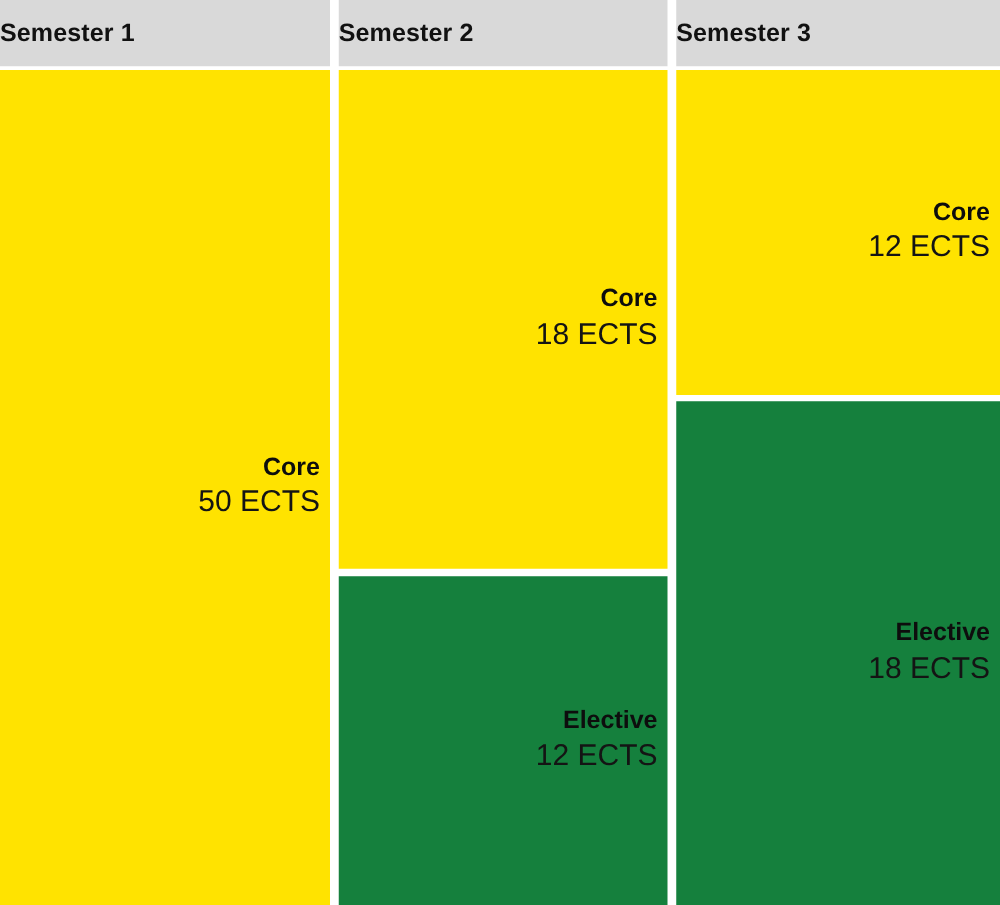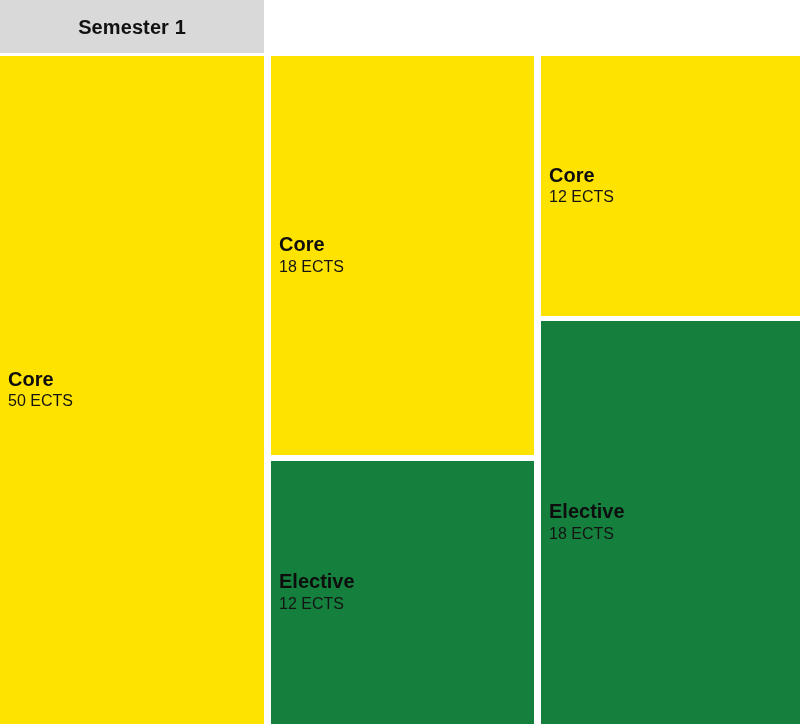--- a/index.html
+++ b/index.html
@@ -30,21 +30,21 @@
     width: 800px;
     height: 51px;
   }
   .header-cell {
     position: absolute;
     top: 0;
     height: 53px;
     background: #d9d9d9;
     display: flex;
     align-items: center;
-    justify-content: center;
+    justify-content: flex-start;
   }
   .header-cell .header-label {
     font-size: 20px;
     font-weight: bold;
     color: #111111;
     letter-spacing: 0.1px;
     line-height: 1;
   }
 
   .hc-1 { left: 0px;   width: 264px; }
@@ -60,37 +60,37 @@
   .col-1 { left: 0px;   width: 264px; }
   .col-2 { left: 271px; width: 263px; }
   .col-3 { left: 541px; width: 259px; }
 
   .block {
     position: absolute;
     left: 0;
     width: 100%;
     display: flex;
     flex-direction: column;
-    align-items: flex-start;
+    align-items: flex-end;
     justify-content: center;
     box-sizing: border-box;
     padding: 4px 8px;
   }
   .block.core     { background: #ffe300; }
   .block.elective { background: #15803d; }
 
   .block .block-title {
     font-size: 20px;
     font-weight: bold;
     color: #0d0d0d;
     line-height: 1.18;
     text-align: center;
   }
   .block .block-value {
-    font-size: 16px;
+    font-size: 24px;
     font-weight: normal;
     color: #141414;
     line-height: 1.3;
     text-align: center;
   }
 
   
   .s1-core { top: 0px; height: 668px; }
 
   
@@ -102,20 +102,26 @@
   .s3-elective { top: 265px; height: 403px; }
 </style>
 </head>
 <body>
 
 <div class="mosaic">
 
   <div class="header-row">
     <div class="header-cell hc-1">
       <span class="header-label">Semester 1</span>
+    </div>
+    <div class="header-cell hc-2">
+      <span class="header-label">Semester 2</span>
+    </div>
+    <div class="header-cell hc-3">
+      <span class="header-label">Semester 3</span>
     </div>
   </div>
 
   <div class="col col-1">
     <div class="block core s1-core">
       <span class="block-title">Core</span>
       <span class="block-value">50 ECTS</span>
     </div>
   </div>
 

